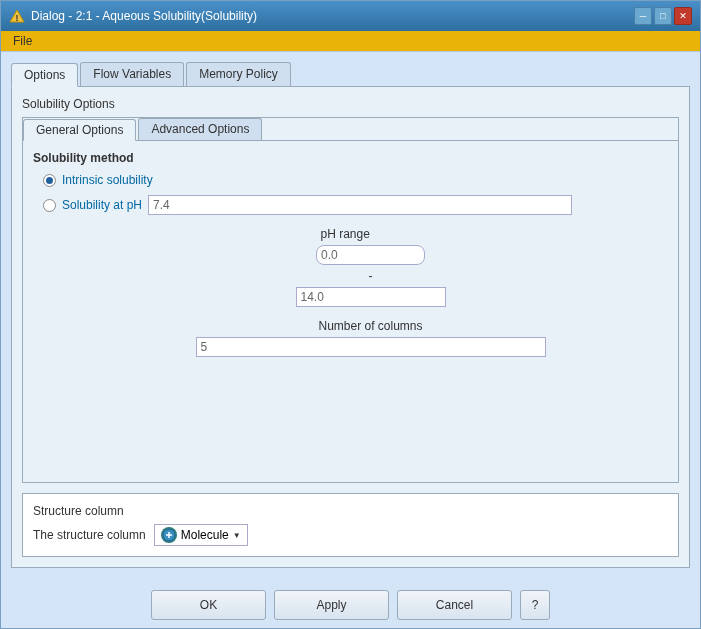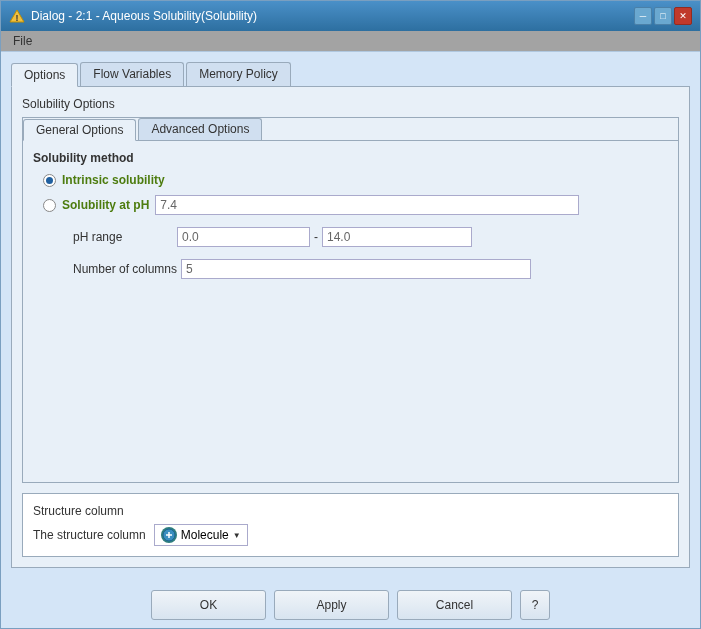--- a/index.html
+++ b/index.html
@@ -70,21 +70,21 @@
       color: white;
       font-size: 9px;
     }
 
     .title-btn.close {
       background: #c0392b;
       border-color: #922b21;
     }
 
     .menu-bar {
-      background: #a3a3a3;
+      background: #eab308;
       padding: 3px 8px;
       border-bottom: 1px solid #b0c8e0;
       flex-shrink: 0;
     }
 
     .menu-bar span {
       font-size: 12px;
       color: #333;
       padding: 2px 4px;
     }
@@ -221,49 +221,50 @@
       content: '';
       width: 7px;
       height: 7px;
       background: #2060a0;
       border-radius: 50%;
       display: block;
     }
 
     .radio-label {
       font-size: 12px;
-      color: #4d7c0f;
-      font-weight: bold;
+      color: #0369a1;
     }
 
     .input-field {
       height: 20px;
       border: 1px solid #aac;
       background: white;
       padding: 1px 4px;
       font-size: 12px;
       color: #666;
     }
 
     .ph-row {
       display: flex;
       align-items: center;
       gap: 4px;
       margin-left: 30px;
       margin-top: 4px;
+      flex-direction: column;
     }
 
     .ph-label {
       font-size: 12px;
       color: #333;
       min-width: 100px;
     }
 
     .ph-input-wide {
-      width: 133px;
+      width: 109px;
+      border-radius: 8px;
     }
 
     .ph-dash {
       font-size: 12px;
       color: #333;
     }
 
     .ph-input-end {
       width: 150px;
     }

